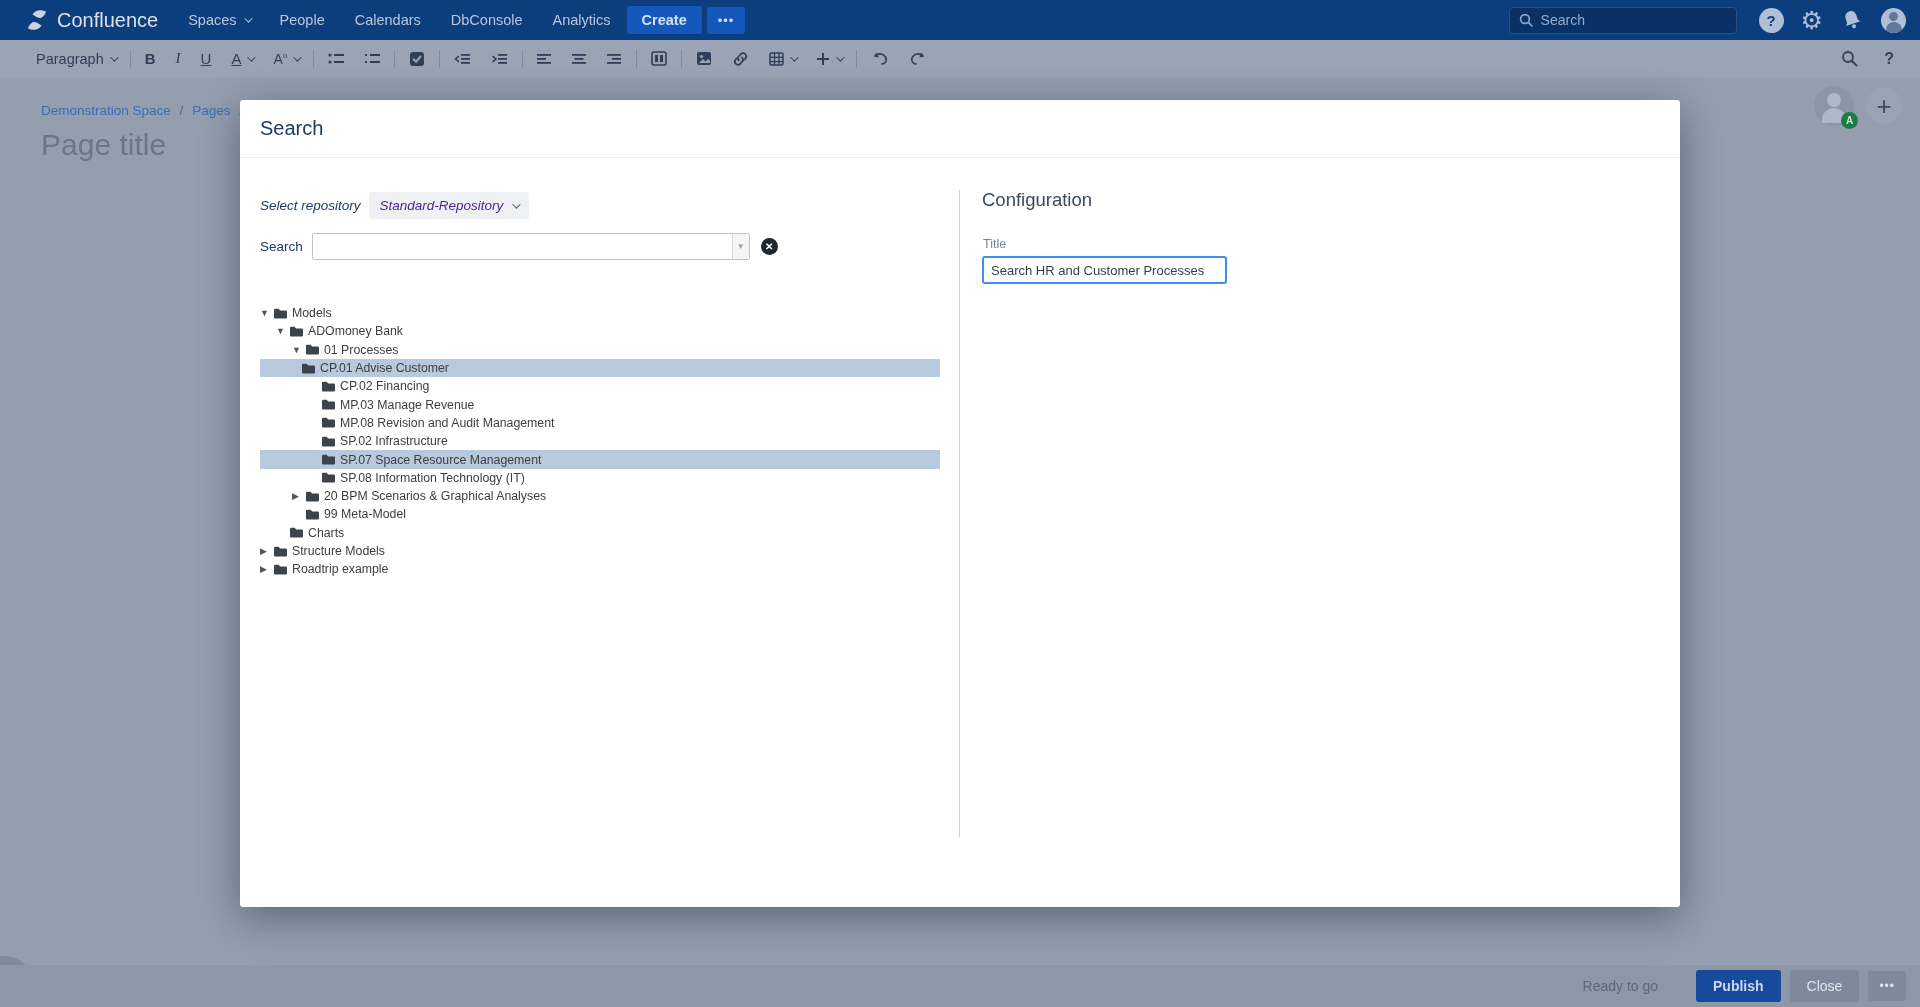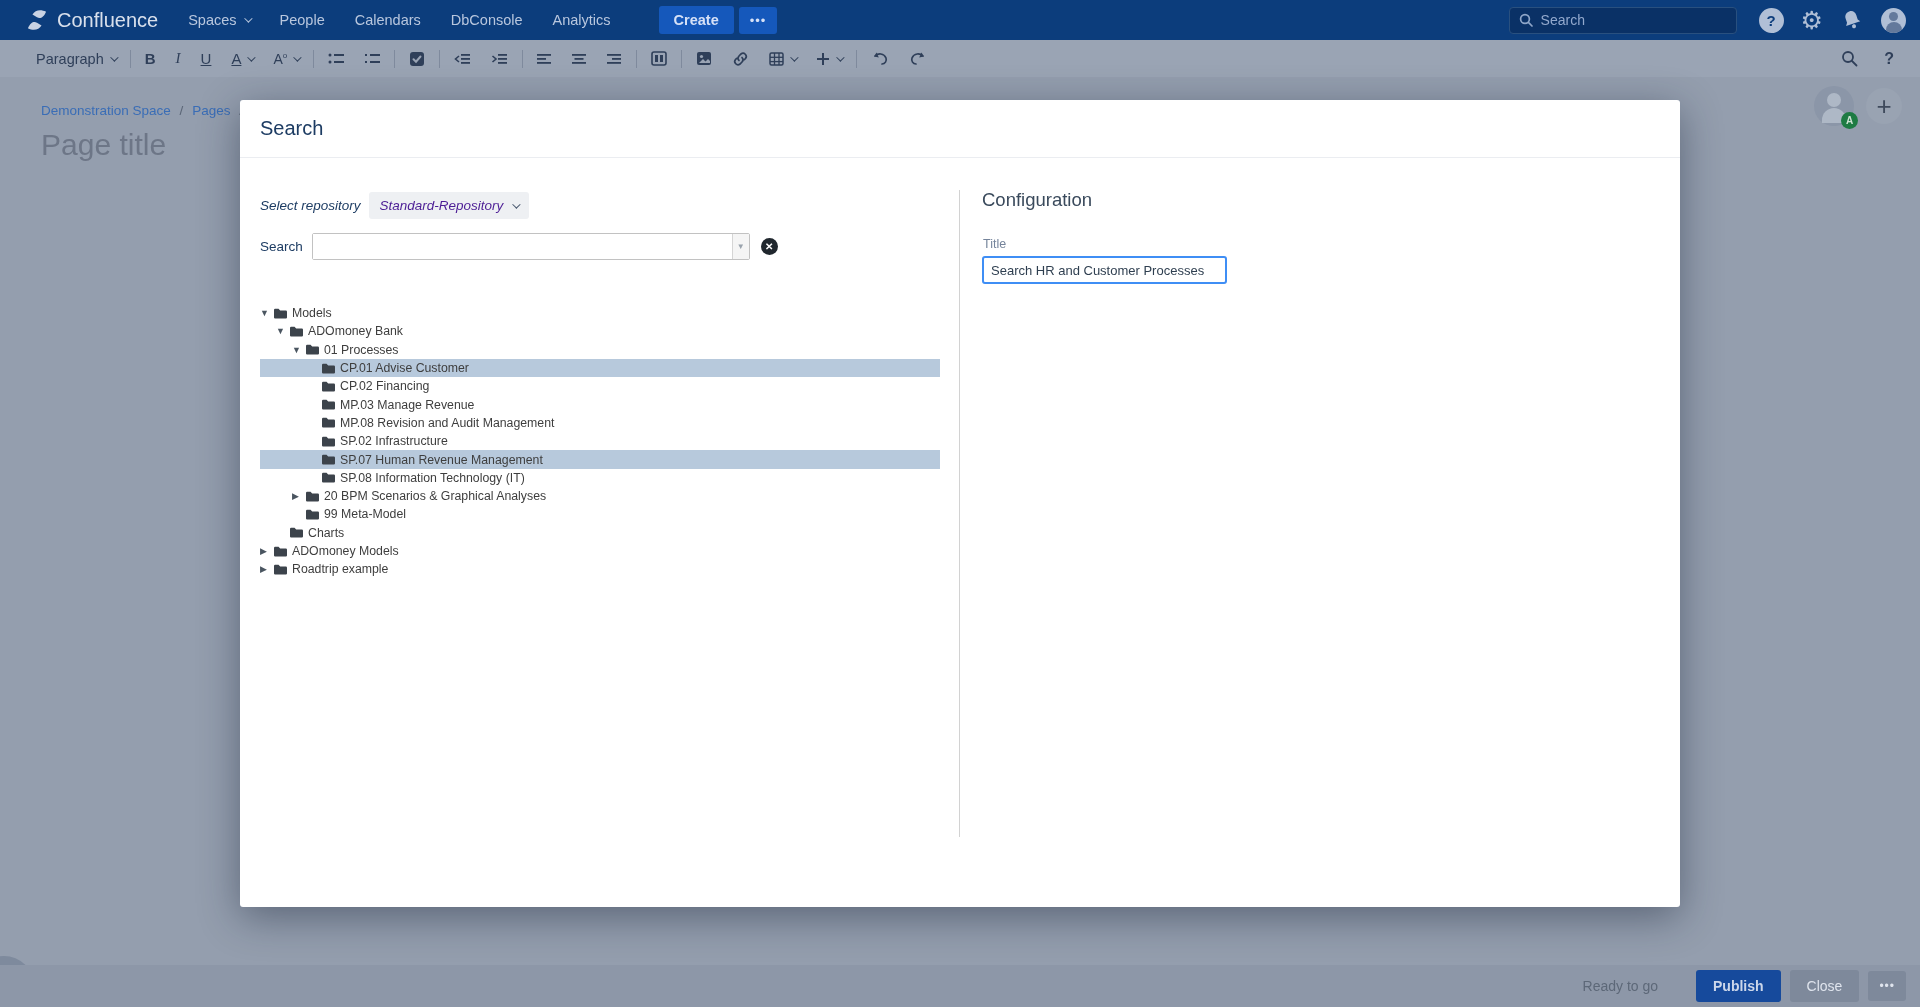--- a/index.html
+++ b/index.html
@@ -9,21 +9,21 @@
 
   
   .nav { position:absolute; top:0; left:0; right:0; height:40px; background:#0c3d7c;
          display:flex; align-items:center; padding:0 14px 0 26px; }
   .brand { display:flex; align-items:center; gap:9px; color:#d9e0ec; font-size:20px; }
   .brand-logo { width:22px; height:20px; }
   .nav-menu { display:flex; align-items:center; margin-left:30px; gap:30px; }
   .nav-item { color:#b9c7de; font-size:14.5px; display:flex; align-items:center; gap:7px; cursor:pointer; }
   .chev { width:6px; height:6px; border-right:1.6px solid currentColor; border-bottom:1.6px solid currentColor;
           transform:rotate(45deg) translateY(-2px); display:inline-block; }
-  .nav-create { margin-left:48px; background:#1558bb; color:#d6e1f7; font-size:14.5px; font-weight:bold;
+  .nav-create { margin-left:16px; background:#1558bb; color:#d6e1f7; font-size:14.5px; font-weight:bold;
                 padding:6px 15px; border-radius:3px; cursor:pointer; }
   .nav-more { margin-left:5px; background:#1558bb; color:#d6e1f7; font-size:13px; letter-spacing:1px;
               padding:6px 11px; border-radius:3px; cursor:pointer; }
   .nav-spacer { flex:1; }
   .nav-search { width:228px; height:27px; background:#0a3166; border:1px solid #29507f; border-radius:4px;
                 display:flex; align-items:center; padding:0 9px; gap:8px; margin-right:22px; }
   .nav-search input { background:transparent; border:none; outline:none; color:#a9bcd9; font-size:14px; width:160px;
                       font-family:"Liberation Sans", sans-serif; }
   .nav-search input::placeholder { color:#93a9cd; }
   .nav-icons { display:flex; align-items:center; gap:17px; }
@@ -400,73 +400,73 @@
             </div>
             <div class="tree-row" style="padding-left: 32px;">
               <span class="tw">▼</span>
               <span class="tree-folder">
                 <svg width="13" height="11" viewBox="0 0 16 13">
                   <path d="M0 2.2 Q0 0.8 1.4 0.8 L5.6 0.8 L7.6 2.8 L14.6 2.8 Q16 2.8 16 4.2 L16 11.4 Q16 12.8 14.6 12.8 L1.4 12.8 Q0 12.8 0 11.4 Z" fill="#3c434b"></path>
                 </svg>
               </span>
               <span class="tree-label">01 Processes</span>
             </div>
+            <div class="tree-row selected" style="padding-left: 28px;">
+              <span class="tw"></span>
+              <span class="tree-folder">
+                <svg width="13" height="11" viewBox="0 0 16 13">
+                  <path d="M0 2.2 Q0 0.8 1.4 0.8 L5.6 0.8 L7.6 2.8 L14.6 2.8 Q16 2.8 16 4.2 L16 11.4 Q16 12.8 14.6 12.8 L1.4 12.8 Q0 12.8 0 11.4 Z" fill="#3c434b"></path>
+                </svg>
+              </span>
+              <span class="tree-label">CP.01 Advise Customer</span>
+            </div>
+            <div class="tree-row" style="padding-left: 48px;">
+              <span class="tw"></span>
+              <span class="tree-folder">
+                <svg width="13" height="11" viewBox="0 0 16 13">
+                  <path d="M0 2.2 Q0 0.8 1.4 0.8 L5.6 0.8 L7.6 2.8 L14.6 2.8 Q16 2.8 16 4.2 L16 11.4 Q16 12.8 14.6 12.8 L1.4 12.8 Q0 12.8 0 11.4 Z" fill="#3c434b"></path>
+                </svg>
+              </span>
+              <span class="tree-label">CP.02 Financing</span>
+            </div>
+            <div class="tree-row" style="padding-left: 48px;">
+              <span class="tw"></span>
+              <span class="tree-folder">
+                <svg width="13" height="11" viewBox="0 0 16 13">
+                  <path d="M0 2.2 Q0 0.8 1.4 0.8 L5.6 0.8 L7.6 2.8 L14.6 2.8 Q16 2.8 16 4.2 L16 11.4 Q16 12.8 14.6 12.8 L1.4 12.8 Q0 12.8 0 11.4 Z" fill="#3c434b"></path>
+                </svg>
+              </span>
+              <span class="tree-label">MP.03 Manage Revenue</span>
+            </div>
+            <div class="tree-row" style="padding-left: 48px;">
+              <span class="tw"></span>
+              <span class="tree-folder">
+                <svg width="13" height="11" viewBox="0 0 16 13">
+                  <path d="M0 2.2 Q0 0.8 1.4 0.8 L5.6 0.8 L7.6 2.8 L14.6 2.8 Q16 2.8 16 4.2 L16 11.4 Q16 12.8 14.6 12.8 L1.4 12.8 Q0 12.8 0 11.4 Z" fill="#3c434b"></path>
+                </svg>
+              </span>
+              <span class="tree-label">MP.08 Revision and Audit Management</span>
+            </div>
+            <div class="tree-row" style="padding-left: 48px;">
+              <span class="tw"></span>
+              <span class="tree-folder">
+                <svg width="13" height="11" viewBox="0 0 16 13">
+                  <path d="M0 2.2 Q0 0.8 1.4 0.8 L5.6 0.8 L7.6 2.8 L14.6 2.8 Q16 2.8 16 4.2 L16 11.4 Q16 12.8 14.6 12.8 L1.4 12.8 Q0 12.8 0 11.4 Z" fill="#3c434b"></path>
+                </svg>
+              </span>
+              <span class="tree-label">SP.02 Infrastructure</span>
+            </div>
             <div class="tree-row selected" style="padding-left: 48px;">
               <span class="tw"></span>
               <span class="tree-folder">
                 <svg width="13" height="11" viewBox="0 0 16 13">
                   <path d="M0 2.2 Q0 0.8 1.4 0.8 L5.6 0.8 L7.6 2.8 L14.6 2.8 Q16 2.8 16 4.2 L16 11.4 Q16 12.8 14.6 12.8 L1.4 12.8 Q0 12.8 0 11.4 Z" fill="#3c434b"></path>
                 </svg>
               </span>
-              <span class="tree-label">CP.01 Advise Customer</span>
-            </div>
-            <div class="tree-row" style="padding-left: 48px;">
-              <span class="tw"></span>
-              <span class="tree-folder">
-                <svg width="13" height="11" viewBox="0 0 16 13">
-                  <path d="M0 2.2 Q0 0.8 1.4 0.8 L5.6 0.8 L7.6 2.8 L14.6 2.8 Q16 2.8 16 4.2 L16 11.4 Q16 12.8 14.6 12.8 L1.4 12.8 Q0 12.8 0 11.4 Z" fill="#3c434b"></path>
-                </svg>
-              </span>
-              <span class="tree-label">CP.02 Financing</span>
-            </div>
-            <div class="tree-row" style="padding-left: 48px;">
-              <span class="tw"></span>
-              <span class="tree-folder">
-                <svg width="13" height="11" viewBox="0 0 16 13">
-                  <path d="M0 2.2 Q0 0.8 1.4 0.8 L5.6 0.8 L7.6 2.8 L14.6 2.8 Q16 2.8 16 4.2 L16 11.4 Q16 12.8 14.6 12.8 L1.4 12.8 Q0 12.8 0 11.4 Z" fill="#3c434b"></path>
-                </svg>
-              </span>
-              <span class="tree-label">MP.03 Manage Revenue</span>
-            </div>
-            <div class="tree-row" style="padding-left: 48px;">
-              <span class="tw"></span>
-              <span class="tree-folder">
-                <svg width="13" height="11" viewBox="0 0 16 13">
-                  <path d="M0 2.2 Q0 0.8 1.4 0.8 L5.6 0.8 L7.6 2.8 L14.6 2.8 Q16 2.8 16 4.2 L16 11.4 Q16 12.8 14.6 12.8 L1.4 12.8 Q0 12.8 0 11.4 Z" fill="#3c434b"></path>
-                </svg>
-              </span>
-              <span class="tree-label">MP.08 Revision and Audit Management</span>
-            </div>
-            <div class="tree-row" style="padding-left: 48px;">
-              <span class="tw"></span>
-              <span class="tree-folder">
-                <svg width="13" height="11" viewBox="0 0 16 13">
-                  <path d="M0 2.2 Q0 0.8 1.4 0.8 L5.6 0.8 L7.6 2.8 L14.6 2.8 Q16 2.8 16 4.2 L16 11.4 Q16 12.8 14.6 12.8 L1.4 12.8 Q0 12.8 0 11.4 Z" fill="#3c434b"></path>
-                </svg>
-              </span>
-              <span class="tree-label">SP.02 Infrastructure</span>
-            </div>
-            <div class="tree-row selected" style="padding-left: 48px;">
-              <span class="tw"></span>
-              <span class="tree-folder">
-                <svg width="13" height="11" viewBox="0 0 16 13">
-                  <path d="M0 2.2 Q0 0.8 1.4 0.8 L5.6 0.8 L7.6 2.8 L14.6 2.8 Q16 2.8 16 4.2 L16 11.4 Q16 12.8 14.6 12.8 L1.4 12.8 Q0 12.8 0 11.4 Z" fill="#3c434b"></path>
-                </svg>
-              </span>
-              <span class="tree-label">SP.07 Human Revenue Management</span>
+              <span class="tree-label">SP.07 Space Resource Management</span>
             </div>
             <div class="tree-row" style="padding-left: 48px;">
               <span class="tw"></span>
               <span class="tree-folder">
                 <svg width="13" height="11" viewBox="0 0 16 13">
                   <path d="M0 2.2 Q0 0.8 1.4 0.8 L5.6 0.8 L7.6 2.8 L14.6 2.8 Q16 2.8 16 4.2 L16 11.4 Q16 12.8 14.6 12.8 L1.4 12.8 Q0 12.8 0 11.4 Z" fill="#3c434b"></path>
                 </svg>
               </span>
               <span class="tree-label">SP.08 Information Technology (IT)</span>
             </div>
@@ -497,21 +497,21 @@
               </span>
               <span class="tree-label">Charts</span>
             </div>
             <div class="tree-row" style="padding-left: 0px;">
               <span class="tw">▶</span>
               <span class="tree-folder">
                 <svg width="13" height="11" viewBox="0 0 16 13">
                   <path d="M0 2.2 Q0 0.8 1.4 0.8 L5.6 0.8 L7.6 2.8 L14.6 2.8 Q16 2.8 16 4.2 L16 11.4 Q16 12.8 14.6 12.8 L1.4 12.8 Q0 12.8 0 11.4 Z" fill="#3c434b"></path>
                 </svg>
               </span>
-              <span class="tree-label">ADOmoney Models</span>
+              <span class="tree-label">Structure Models</span>
             </div>
             <div class="tree-row" style="padding-left: 0px;">
               <span class="tw">▶</span>
               <span class="tree-folder">
                 <svg width="13" height="11" viewBox="0 0 16 13">
                   <path d="M0 2.2 Q0 0.8 1.4 0.8 L5.6 0.8 L7.6 2.8 L14.6 2.8 Q16 2.8 16 4.2 L16 11.4 Q16 12.8 14.6 12.8 L1.4 12.8 Q0 12.8 0 11.4 Z" fill="#3c434b"></path>
                 </svg>
               </span>
               <span class="tree-label">Roadtrip example</span>
             </div>

